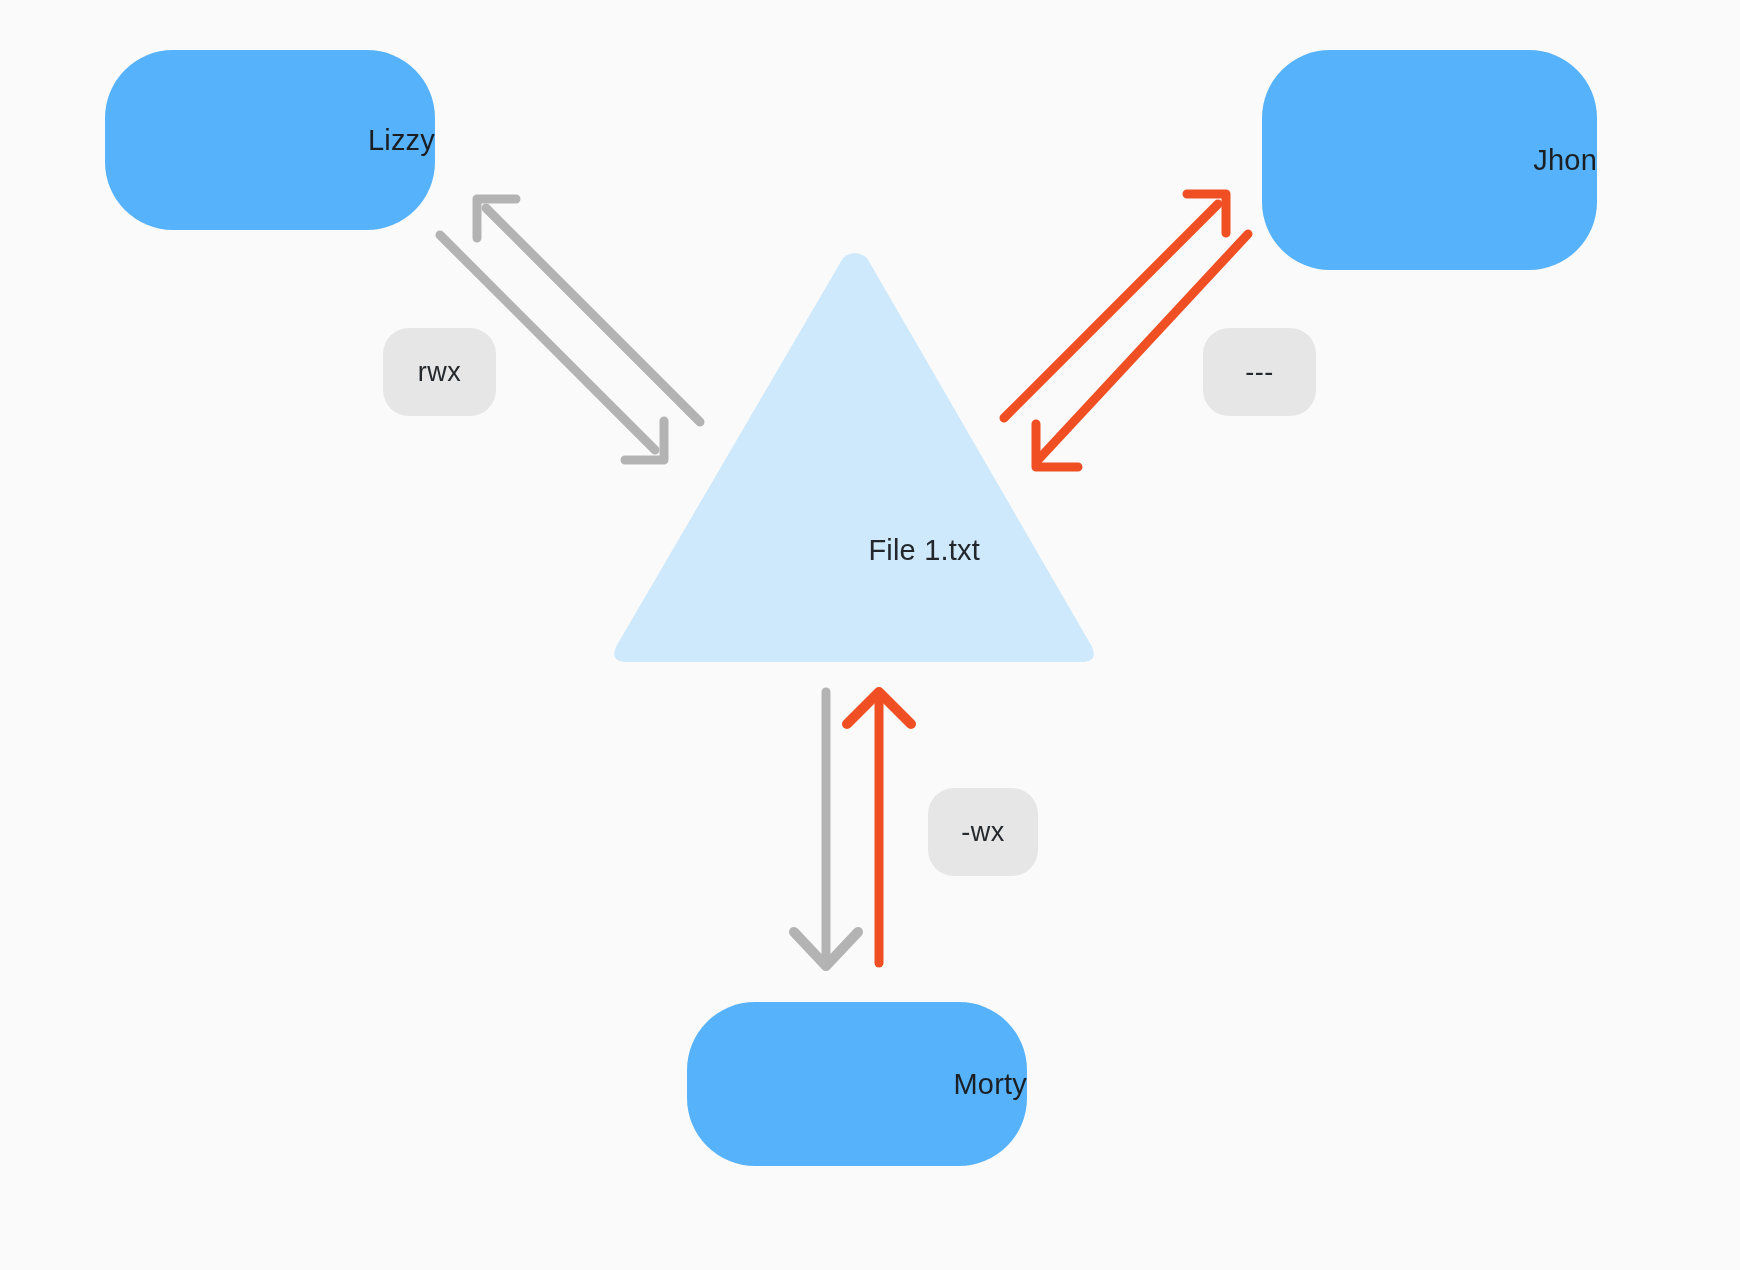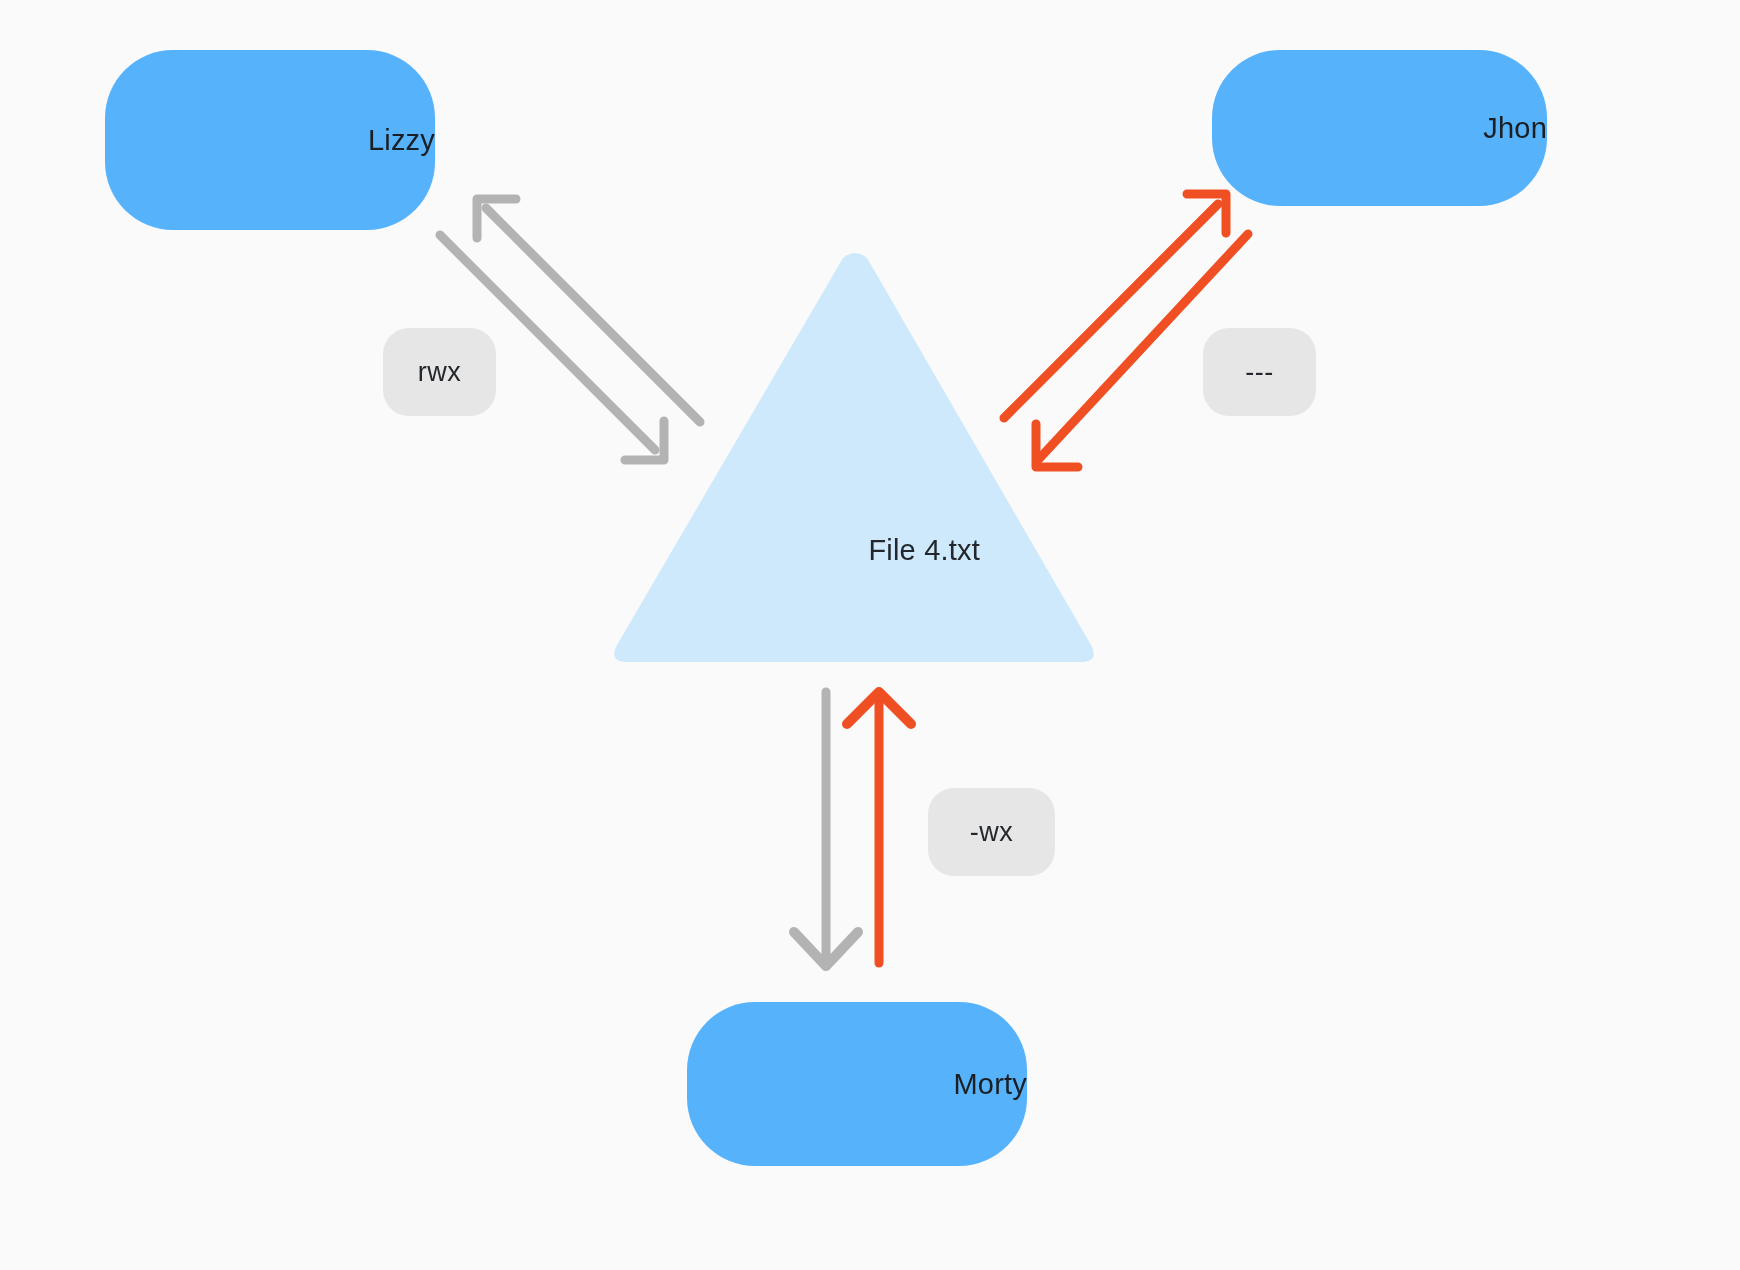--- a/index.html
+++ b/index.html
@@ -99,35 +99,35 @@
   <g>
     <line x1="879" y1="963" x2="879" y2="700" stroke="#f04e23" stroke-width="9" stroke-linecap="round"></line>
     <polyline points="847,724 879,692 911,724" fill="none" stroke="#f04e23" stroke-width="10" stroke-linecap="round" stroke-linejoin="round"></polyline>
   </g>
 </svg>
 
 <div class="node user-node" style="left:105px; top:50px; width:330px; height:180px;">
   <span class="node-label">Lizzy</span>
 </div>
 
-<div class="node user-node" style="left:1212px; top:50px; width:335px; height:156px;">
+<div class="node user-node" style="left:1262px; top:50px; width:335px; height:220px;">
   <span class="node-label">Jhon</span>
 </div>
 
 <div class="node user-node" style="left:687px; top:1002px; width:340px; height:164px;">
   <span class="node-label">Morty</span>
 </div>
 
 <div class="node file-node" style="left:690px; top:520px; width:290px; height:60px;">
-  <span class="node-label">File 4.txt</span>
+  <span class="node-label">File 1.txt</span>
 </div>
 
 <div class="badge" style="left:383px; top:328px; width:113px; height:88px;">
   <span>rwx</span>
 </div>
 
 <div class="badge" style="left:1203px; top:328px; width:113px; height:88px;">
   <span>---</span>
 </div>
 
-<div class="badge" style="left:928px; top:788px; width:127px; height:88px;">
+<div class="badge" style="left:928px; top:788px; width:110px; height:88px;">
   <span>-wx</span>
 </div>
 
 </body></html>

